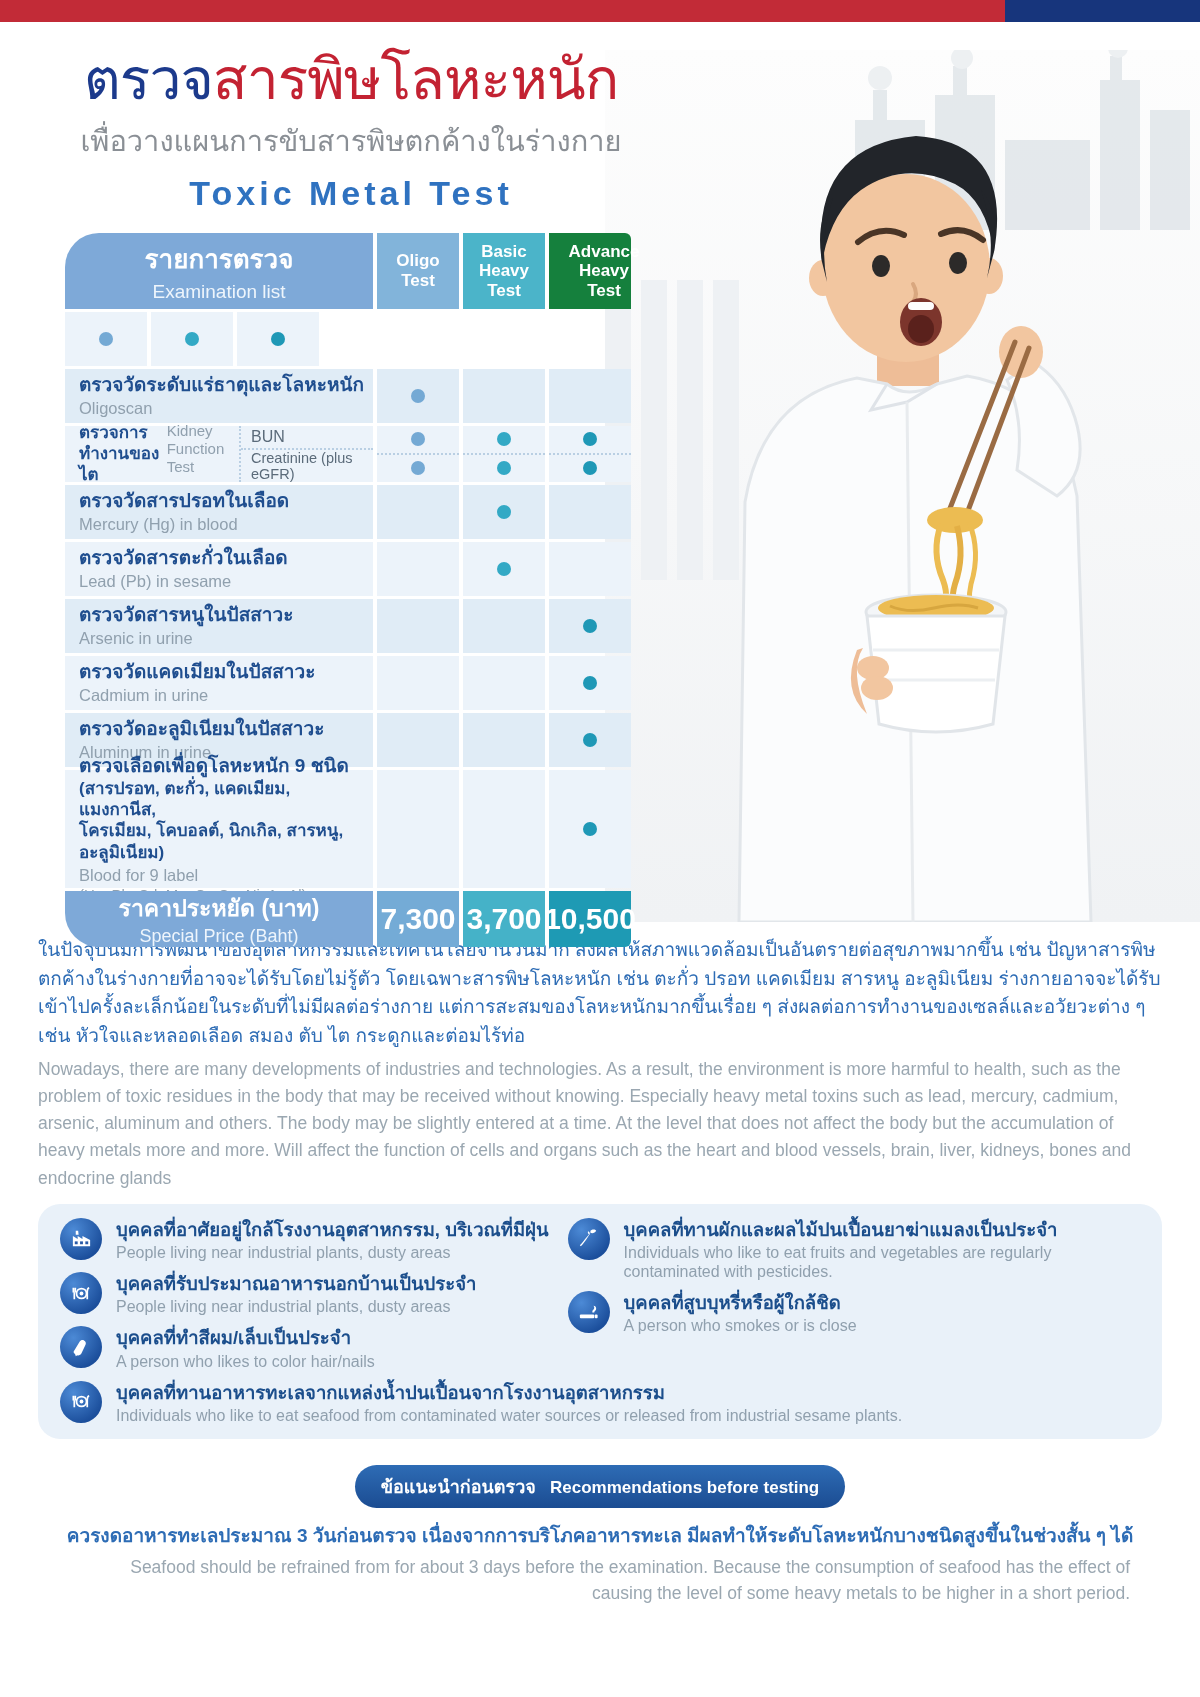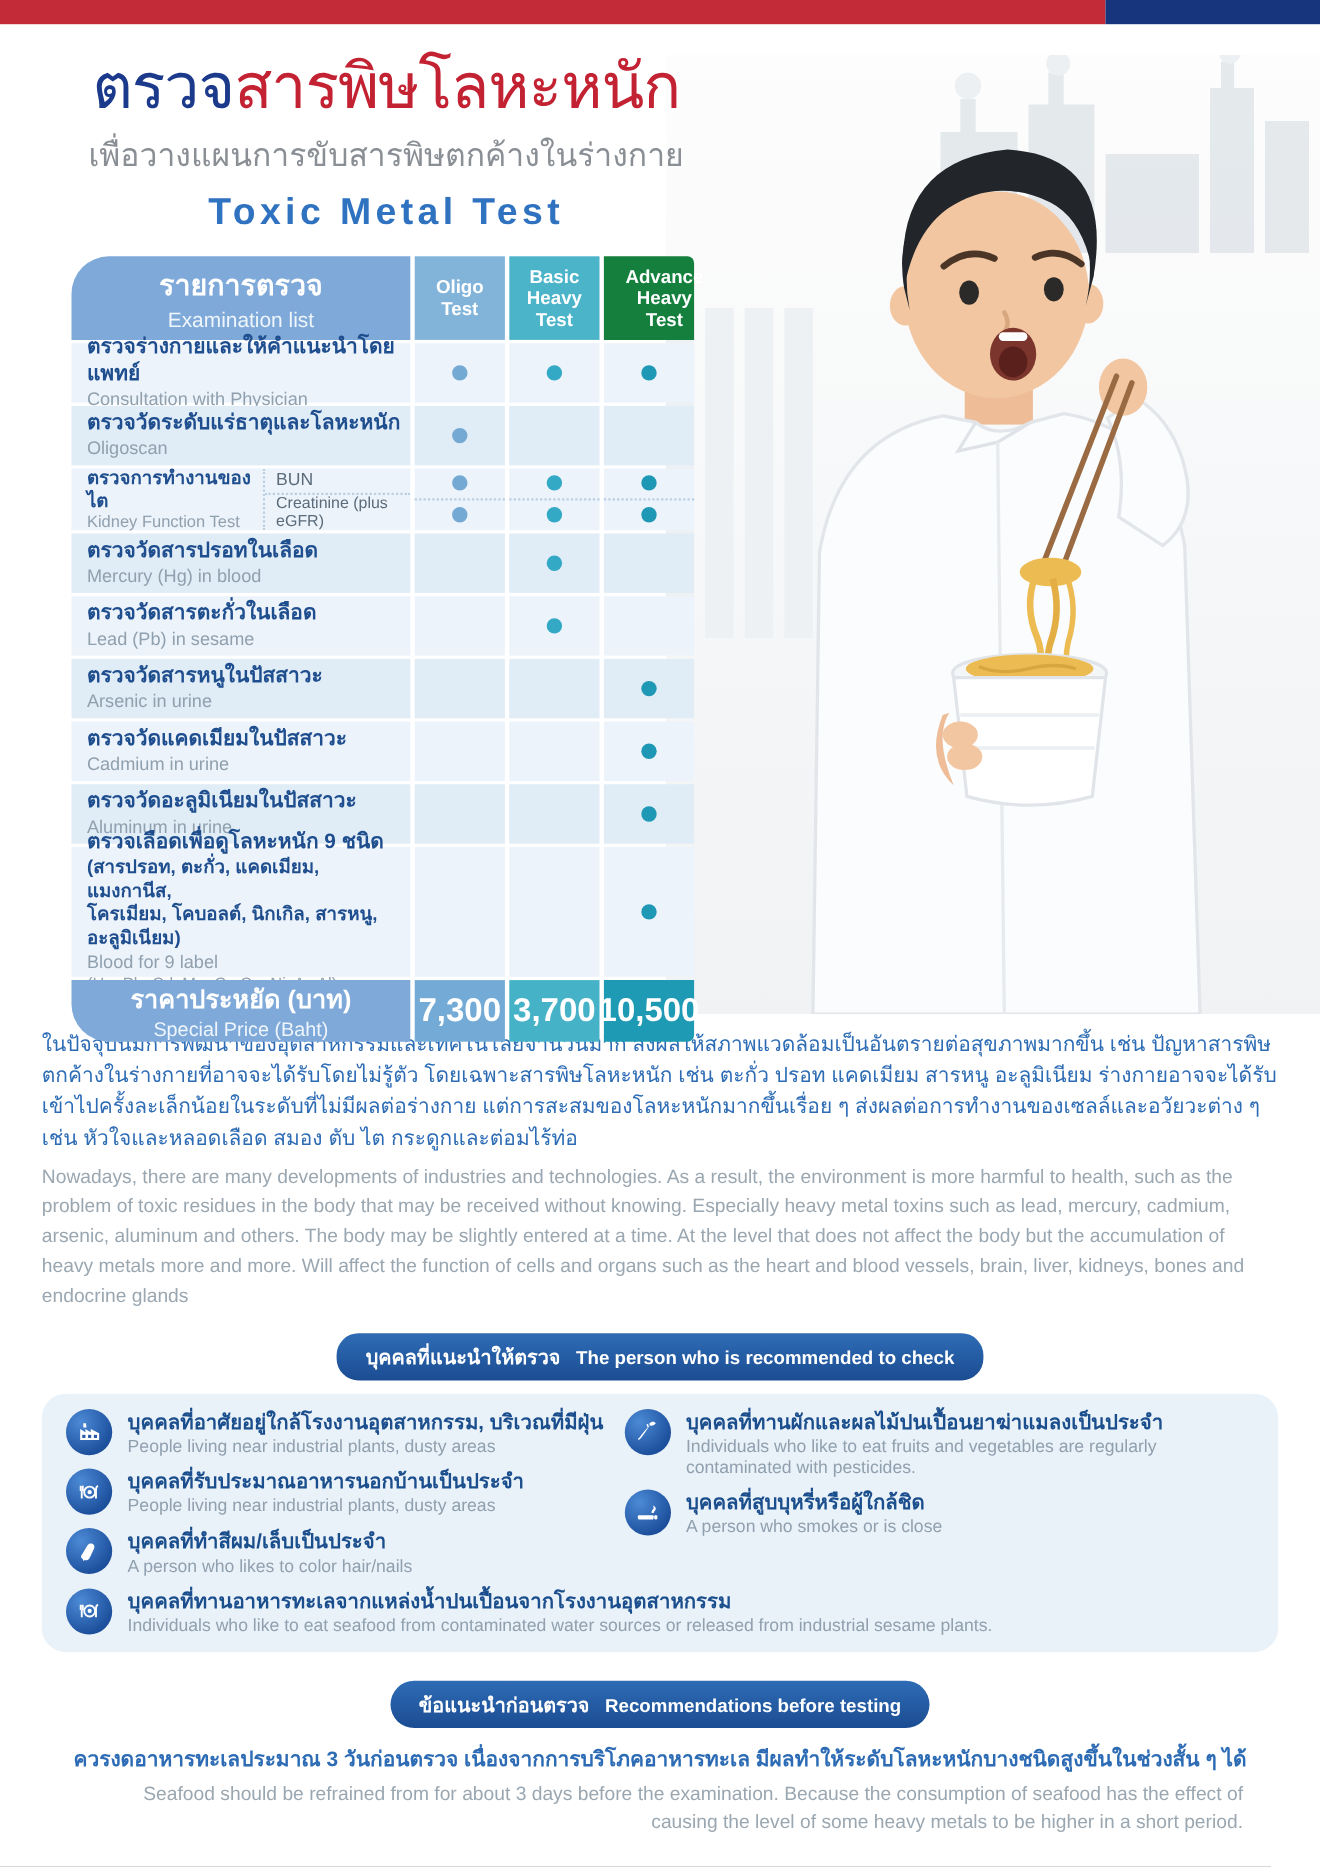--- a/index.html
+++ b/index.html
@@ -43,21 +43,21 @@
   .row-en { color:#90a0ae; font-size:16.5px; line-height:1.25; margin-top:2px; white-space:pre-line; }
   .row-th-sm { color:#1f4e8f; font-size:17px; font-weight:600; line-height:1.25; white-space:pre-line; }
   .row-en-sm { color:#90a0ae; font-size:15px; line-height:1.2; white-space:pre-line; }
   .h54 { height:54px; } .h56 { height:56px; } .h118 { height:118px; }
 
   .dot { width:14px; height:14px; border-radius:50%; display:inline-block; }
   .dot-0 { background:#74a9d4; } .dot-1 { background:#33a9c5; } .dot-2 { background:#1f98b6; }
 
   
   .kidney .lcell { flex-direction:row; padding:0 0 0 14px; align-items:center; }
-  .k-left { width:160px; display:flex; flex-direction:column; justify-content:center; }
+  .k-left { width:160px; display:flex; flex-direction:row; justify-content:center; }
   .k-right { flex:1; height:100%; border-left:2px dotted #b9cfe3; display:flex; flex-direction:column; }
   .k-sub { flex:1; display:flex; align-items:center; padding-left:10px; color:#5b6b7a; }
   .k-sub.top { border-bottom:2px dotted #b9cfe3; }
   .k-sub-label { font-size:16px; color:#5b6b7a; }
   .k-sub-label.small { font-size:14.5px; }
   .mcell.kcol { flex-direction:column; padding:0; }
   .k-half { flex:1; width:100%; display:flex; align-items:center; justify-content:center; }
   .k-half.top { border-bottom:2px dotted #b9cfe3; }
 
   
@@ -201,24 +201,20 @@
 Test</div>
         <div class="mcell th-basic">Basic
 Heavy
 Test</div>
         <div class="mcell th-adv">Advance
 Heavy
 Test</div>
       </div>
 
       <div class="trow rowA body-row">
-        <div class="lcell h54">
-          <span class="row-th">ตรวจร่างกายและให้คำแนะนำโดยแพทย์</span>
-          <span class="row-en">Consultation with Physician</span>
-        </div>
         <div class="mcell h54">
             <span class="dot dot-0"></span>
           </div>
         <div class="mcell h54">
             <span class="dot dot-1"></span>
           </div>
         <div class="mcell h54">
             <span class="dot dot-2"></span>
           </div>
       </div>
@@ -390,25 +386,20 @@
       </div>
 
     </div>
   </div>
 
   <div class="intro">
     <p class="intro-th">ในปัจจุบันมีการพัฒนาของอุตสาหกรรมและเทคโนโลยีจำนวนมาก ส่งผลให้สภาพแวดล้อมเป็นอันตรายต่อสุขภาพมากขึ้น เช่น ปัญหาสารพิษตกค้างในร่างกายที่อาจจะได้รับโดยไม่รู้ตัว โดยเฉพาะสารพิษโลหะหนัก เช่น ตะกั่ว ปรอท แคดเมียม สารหนู อะลูมิเนียม ร่างกายอาจจะได้รับเข้าไปครั้งละเล็กน้อยในระดับที่ไม่มีผลต่อร่างกาย แต่การสะสมของโลหะหนักมากขึ้นเรื่อย ๆ ส่งผลต่อการทำงานของเซลล์และอวัยวะต่าง ๆ เช่น หัวใจและหลอดเลือด สมอง ตับ ไต กระดูกและต่อมไร้ท่อ</p>
     <p class="intro-en">Nowadays, there are many developments of industries and technologies. As a result, the environment is more harmful to health, such as the problem of toxic residues in the body that may be received without knowing. Especially heavy metal toxins such as lead, mercury, cadmium, arsenic, aluminum and others. The body may be slightly entered at a time. At the level that does not affect the body but the accumulation of heavy metals more and more. Will affect the function of cells and organs such as the heart and blood vessels, brain, liver, kidneys, bones and endocrine glands</p>
   </div>
 
-  <div class="pill">
-    <span class="th">บุคคลที่แนะนำให้ตรวจ</span>
-    &nbsp;
-    <span>The person who is recommended to check</span>
-  </div>
 
   <div class="rec-panel">
     <div class="rec-cols">
       <div class="rec-col-l">
         <div class="rec-item">
           <div class="rec-icon">
             <svg viewBox="0 0 24 24" fill="#fff">
                 <path d="M3 20V9.5l5 3V9.5l5 3V9.5l8 4V20H3zM6 8V4h2.5l.5 4H6z"></path>
                 <rect x="5" y="15" width="3" height="3" fill="#2a5ba8"></rect>
                 <rect x="10.5" y="15" width="3" height="3" fill="#2a5ba8"></rect>

